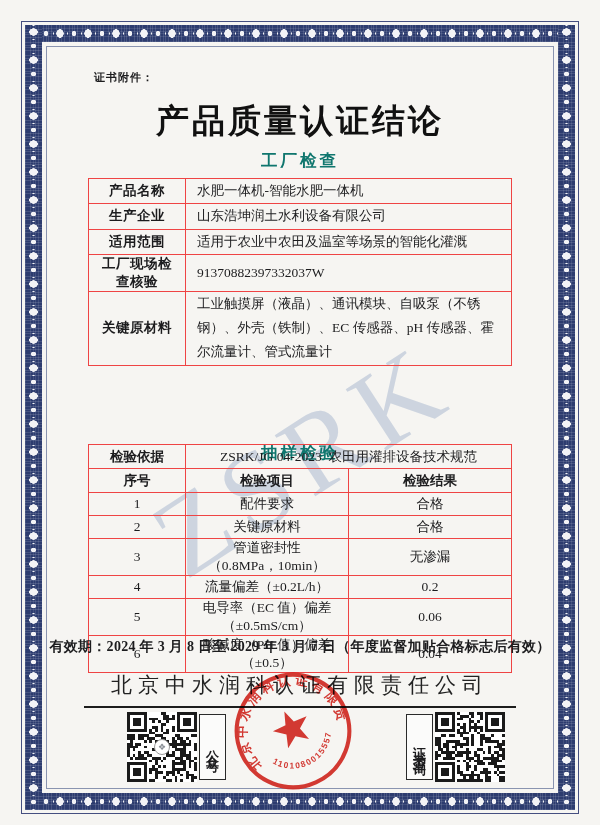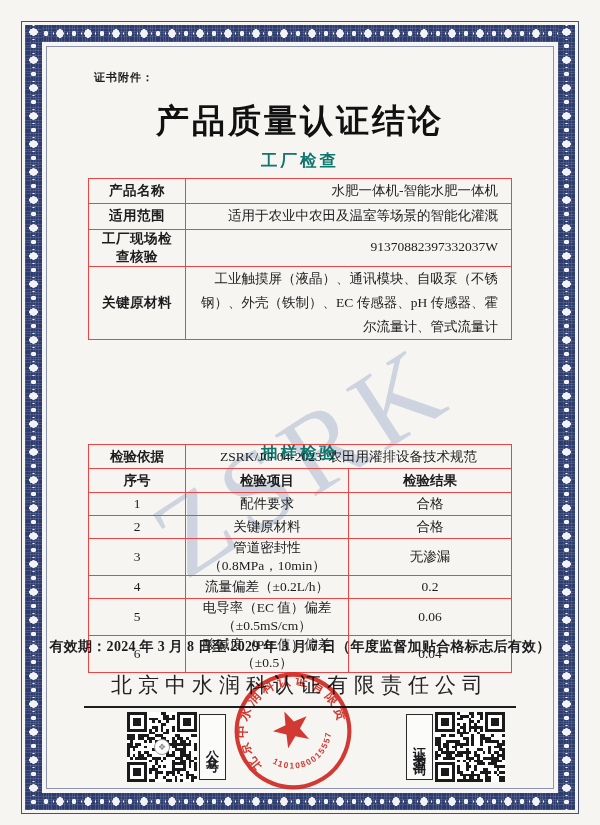--- a/index.html
+++ b/index.html
@@ -61,21 +61,21 @@
     font-size:16.5px;font-weight:600;letter-spacing:3px;color:#0f766e;
   }
   .sec1{top:150px;}
   .sec2{top:401px;margin-top:41px;}
 
   
   table{border-collapse:collapse;table-layout:fixed;position:absolute;left:88px;width:424px;}
   td,th{border:1px solid #ef4444;font-size:13.5px;font-weight:400;vertical-align:middle;padding:0 13px;box-sizing:border-box;margin-left:12px;}
   .t1{top:178px;}
   .t1 .lbl{width:97px;text-align:center;font-weight:600;letter-spacing:.5px;}
-  .t1 .val{text-align:right;padding-left:11px;line-height:1.8;}
+  .t1 .val{text-align:left;padding-left:11px;line-height:1.8;}
   .t1 tr.r1 td{height:25px;}
   .t1 tr.r2 td{height:25px;}
   .t1 tr.r3 td{height:25px;}
   .t1 tr.r4 td{height:25px;}
   .t1 tr.r5 td{height:48px;}
   .t1 tr.r6 td{height:46px;}
   .t2{top:444px;}
   .t2 td{text-align:center;height:23px;}
   .t2 tr.basis td,.t2 tr.head td{height:24px;}
   .t2 .c1{width:97px;}
@@ -134,20 +134,24 @@
 
   <div class="attach">证书附件：</div>
   <div class="doc-title">产品质量认证结论</div>
   <div class="section-title sec1">工厂检查</div>
 
   <table class="t1">
     <tbody>
       <tr class="r1">
         <td class="lbl">产品名称</td>
         <td class="val">水肥一体机-智能水肥一体机</td>
+      </tr>
+      <tr class="r2">
+        <td class="lbl">生产企业</td>
+        <td class="val">山东浩坤润土水利设备有限公司</td>
       </tr>
       <tr class="r3">
         <td class="lbl">适用范围</td>
         <td class="val">适用于农业中农田及温室等场景的智能化灌溉</td>
       </tr>
       <tr class="r4">
         <td class="lbl">工厂现场检查核验</td>
         <td class="val">91370882397332037W</td>
       </tr>
       <tr class="r5">

